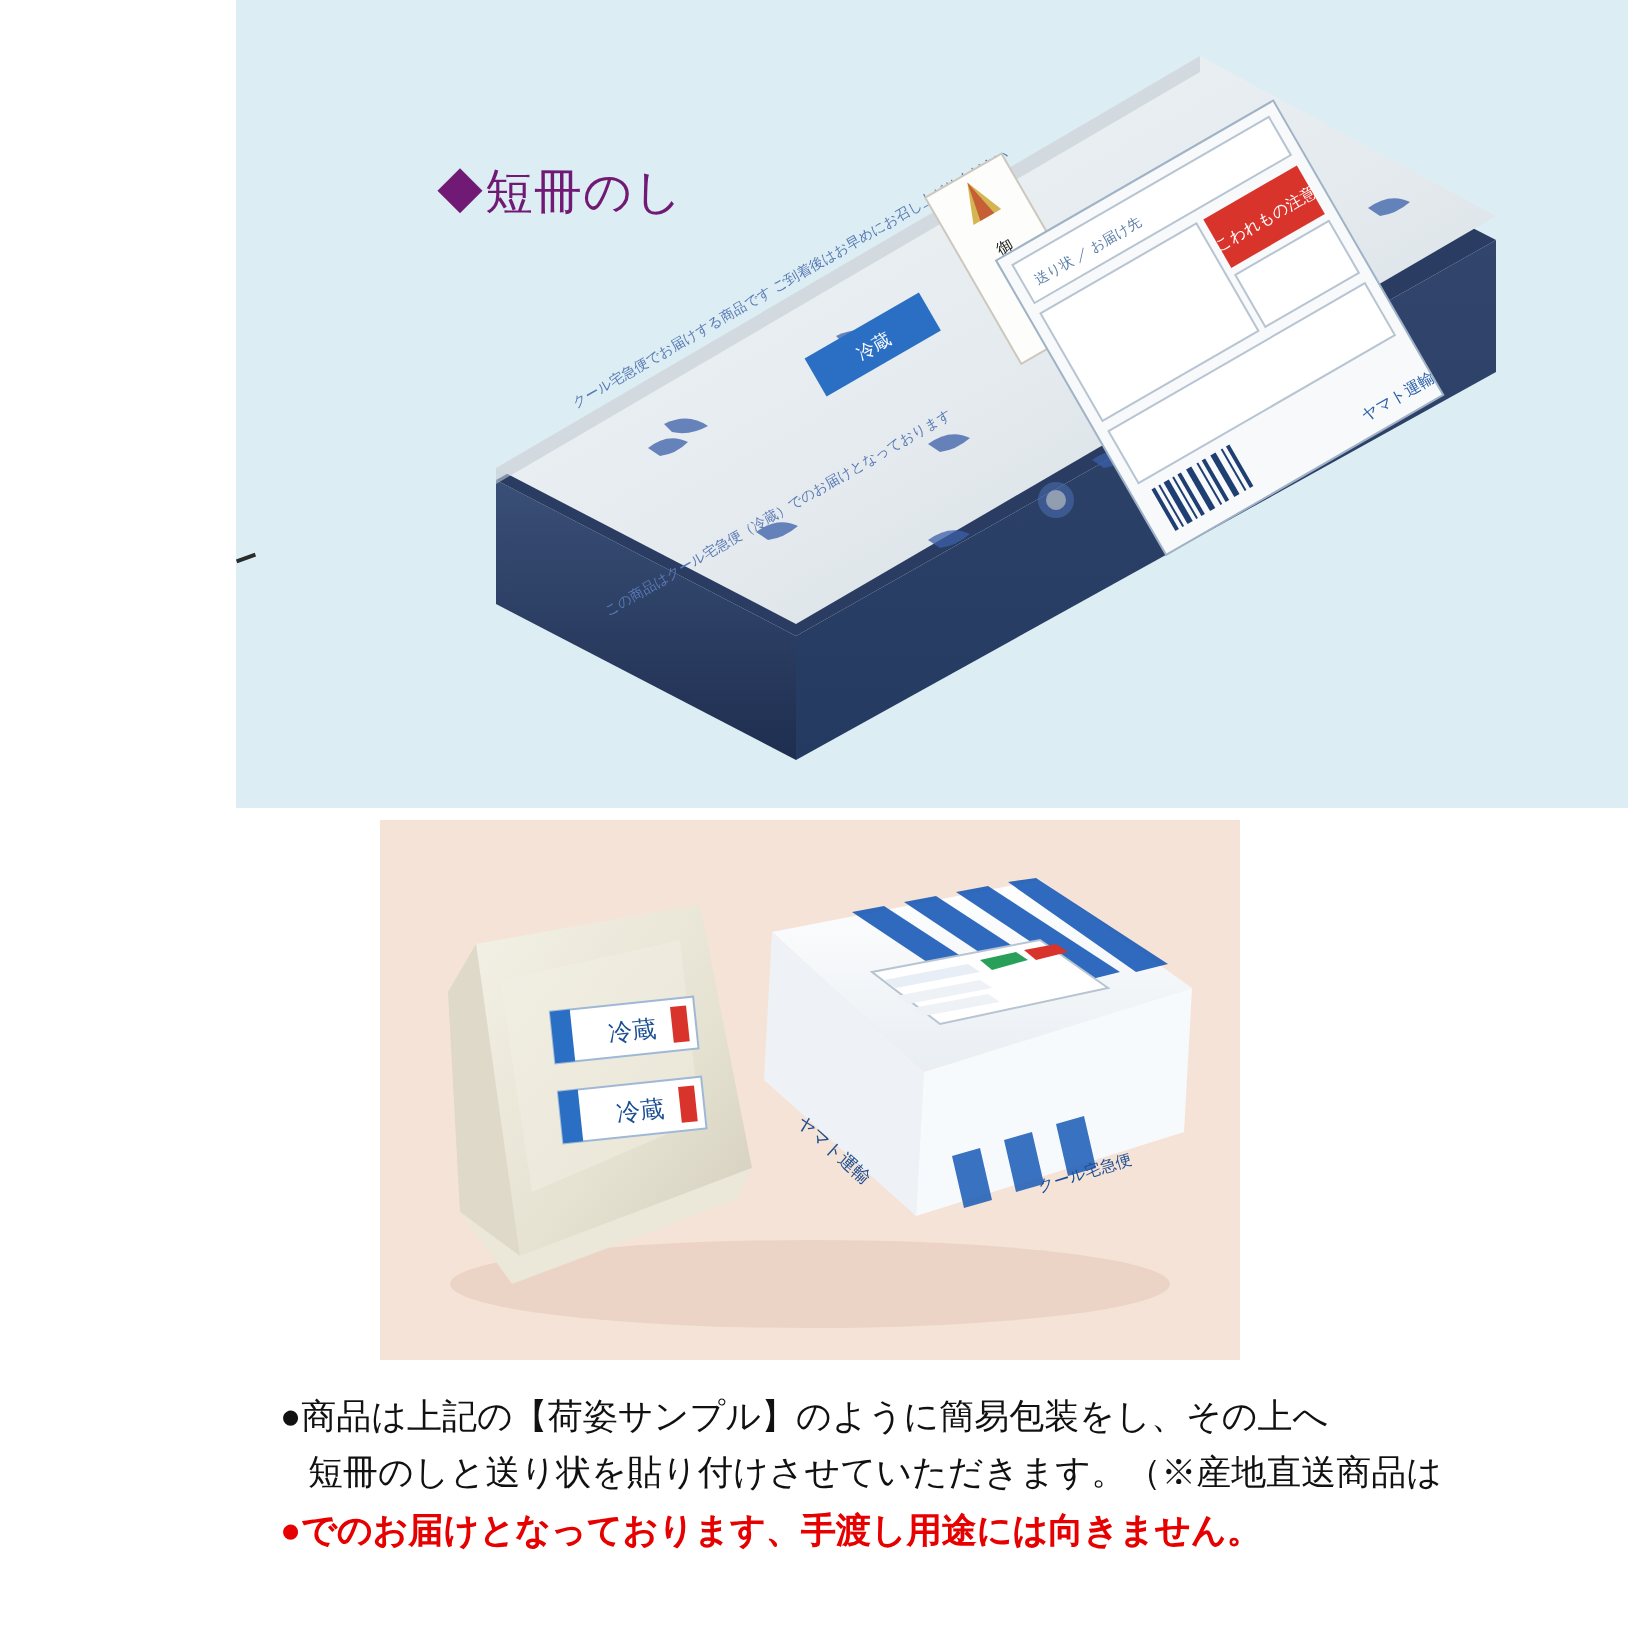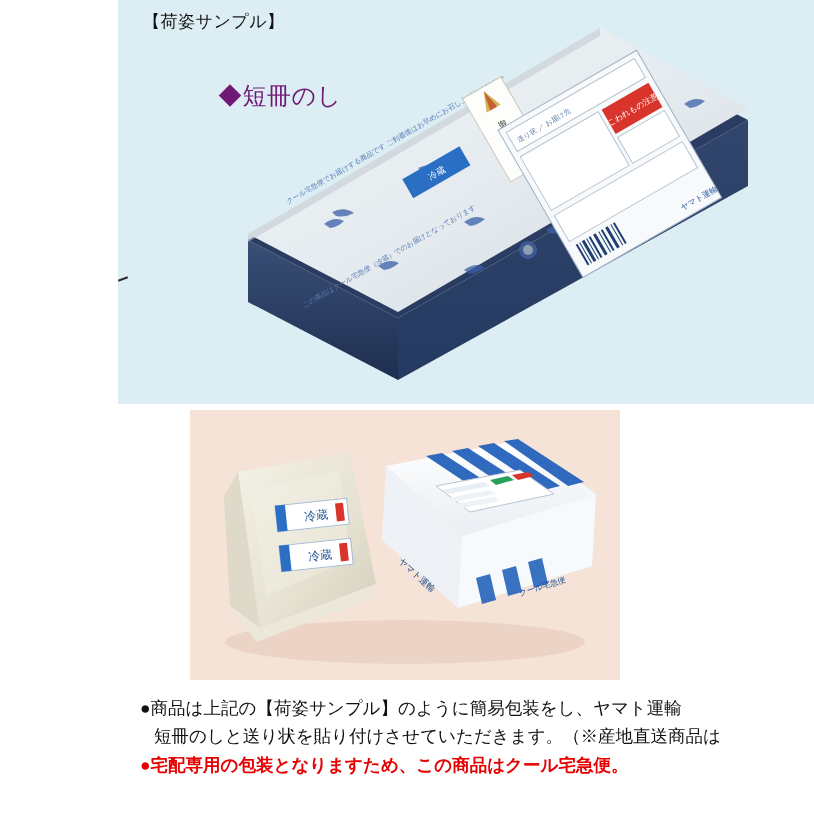--- a/index.html
+++ b/index.html
@@ -100,21 +100,20 @@
     color: #e60000;
     font-weight: bold;
     white-space: nowrap;
   }
 </style>
 </head>
 <body>
 
 <div class="photo-top">
 
-  <div class="photo-top-label">【荷姿サンプル】</div>
   <div class="photo-top-sublabel">◆短冊のし</div>
 
   <div class="box-wrap">
     <svg class="box-shape" viewBox="0 0 560 396" xmlns="http://www.w3.org/2000/svg">
       <defs>
         <linearGradient id="lidg" x1="0" y1="0" x2="1" y2="1">
           <stop offset="0%" stop-color="#f3f6f8"></stop>
           <stop offset="55%" stop-color="#e4eaee"></stop>
           <stop offset="100%" stop-color="#cfd8de"></stop>
         </linearGradient>
@@ -275,16 +274,16 @@
         <polygon points="266,94 304,87 310,91 272,98" fill="#eef2f6"></polygon>
       </g>
 
       <text x="208" y="152" fill="#1b4e92" font-size="9" font-family="Liberation Sans, sans-serif" transform="rotate(42 208 152)">ヤマト運輸</text>
       <text x="330" y="186" fill="#1b4e92" font-size="8" font-family="Liberation Sans, sans-serif" transform="rotate(-17 330 186)">クール宅急便</text>
     </g>
   </svg>
 </div>
 
 <div class="caption">
-  <div class="line">●商品は上記の【荷姿サンプル】のように簡易包装をし、ヤマト運輸</div>
+  <div class="line">●商品は上記の【荷姿サンプル】のように簡易包装をし、その上へ</div>
   <div class="line indent">短冊のしと送り状を貼り付けさせていただきます。（※産地直送商品は</div>
-  <div class="line warn">●宅配専用の包装となりますため、この商品はクール宅急便。</div>
+  <div class="line warn">●でのお届けとなっております、手渡し用途には向きません。</div>
 </div>
 
 </body></html>

